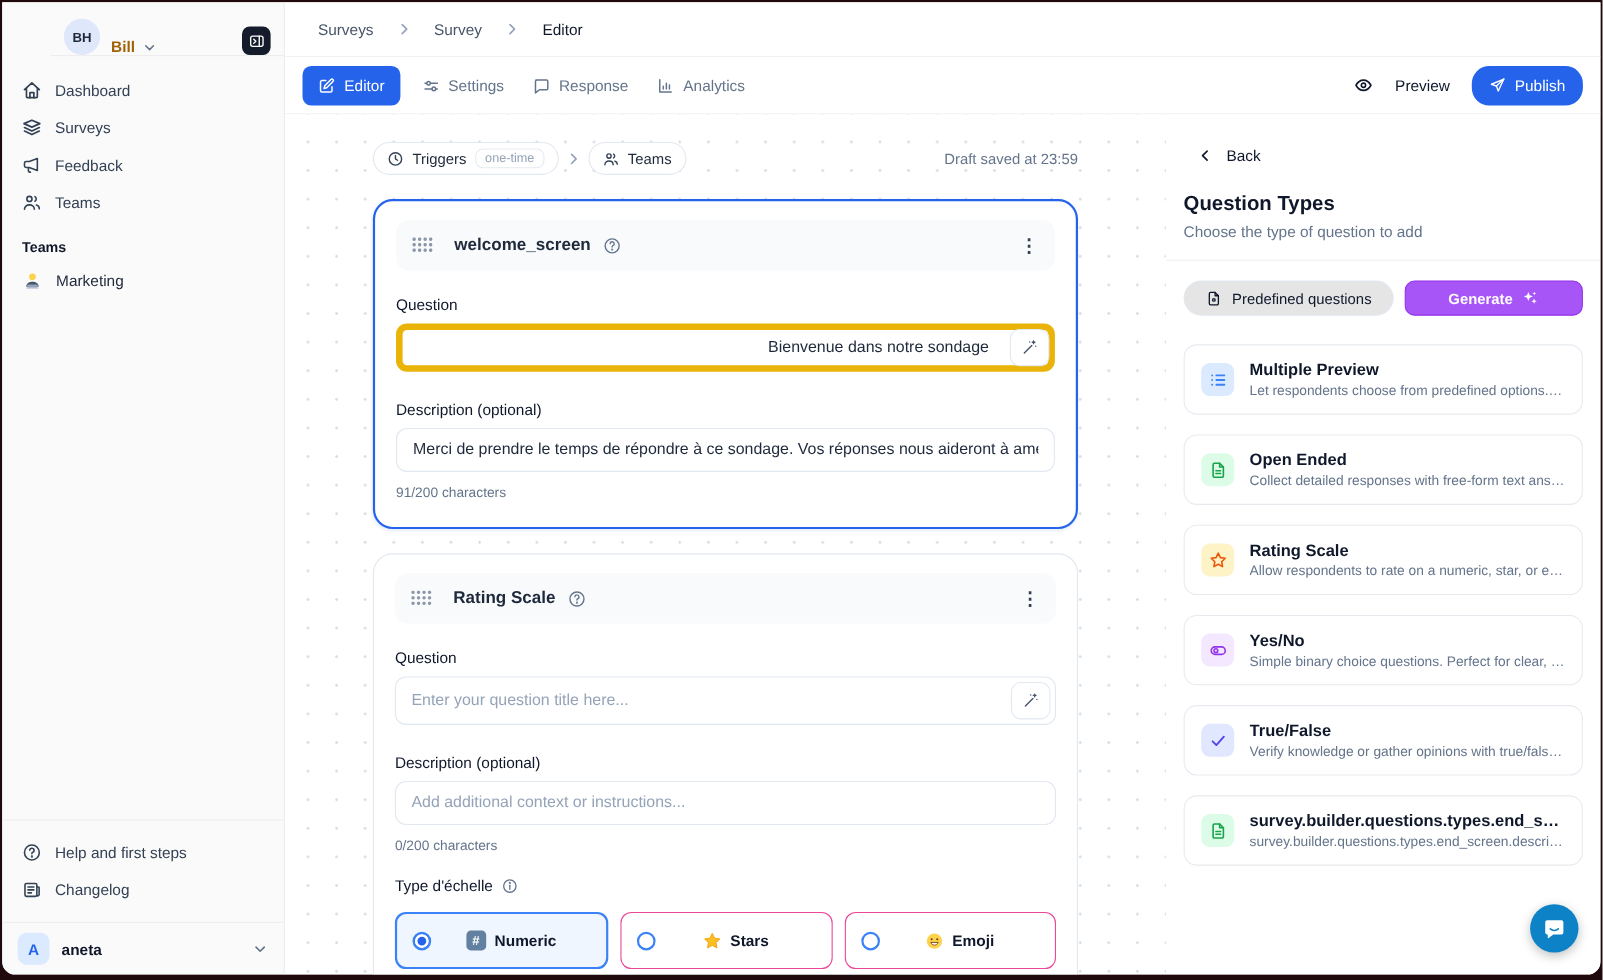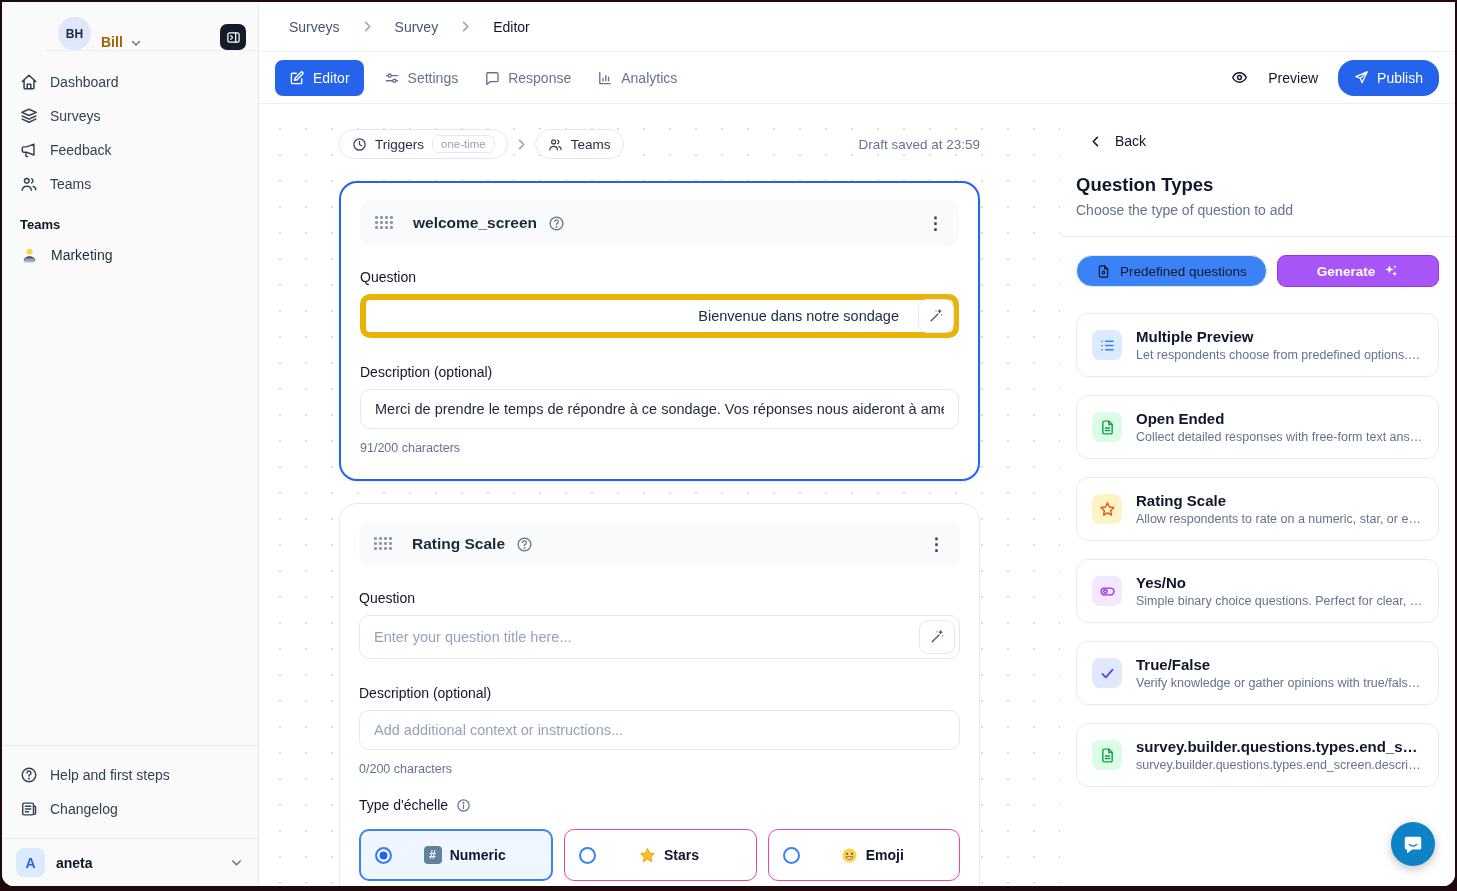--- a/index.html
+++ b/index.html
@@ -94,21 +94,21 @@
 
   
   .panel { flex:1; background:#fff; min-width:0; overflow:hidden; }
   .back-row { margin:29px 0 0 28px; display:flex; align-items:center; gap:12px; cursor:pointer; }
   .back-label { font-size:14px; font-weight:500; color:#0f172a; }
   .panel-title { margin:25px 16px 0 16px; font-size:18.5px; font-weight:700; color:#0f172a; }
   .panel-sub { margin:6px 16px 0 16px; font-size:14px; color:#64748b; }
   .panel-divider { margin-top:18px; border-top:1px solid #edf0f3; }
   .panel-btn-row { margin:18px 16px 0 16px; display:flex; gap:10px; }
   .predef-btn { flex:1.18; height:32px; display:flex; align-items:center; justify-content:center; gap:9px;
-                border:1px solid #e2e8f0; border-radius:999px; background:#3b82f6; font-size:13.5px; font-weight:500;
+                border:1px solid #e2e8f0; border-radius:999px; background:#e5e5e5; font-size:13.5px; font-weight:500;
                 color:#0f172a; cursor:pointer; font-family:inherit; }
   .generate-btn { flex:1; height:32px; display:flex; align-items:center; justify-content:center; gap:8px;
                   border:1px solid #9333ea; border-radius:9px; background:#a855f7; color:#fff; font-size:13.5px;
                   font-weight:600; cursor:pointer; font-family:inherit; }
   .qt-list { margin:26px 16px 0 16px; display:flex; flex-direction:column; gap:18px; }
   .qt-card { height:64px; border:1px solid #e7ebf0; border-radius:12px; background:#fff; display:flex; align-items:center;
              padding:0 15px; cursor:pointer; min-width:0; }
   .qt-icon { width:30px; height:30px; border-radius:8px; flex:none; display:flex; align-items:center; justify-content:center; }
   .qt-blue   { background:#dbeafe; color:#3b82f6; }
   .qt-green  { background:#dcfce7; color:#16a34a; }

